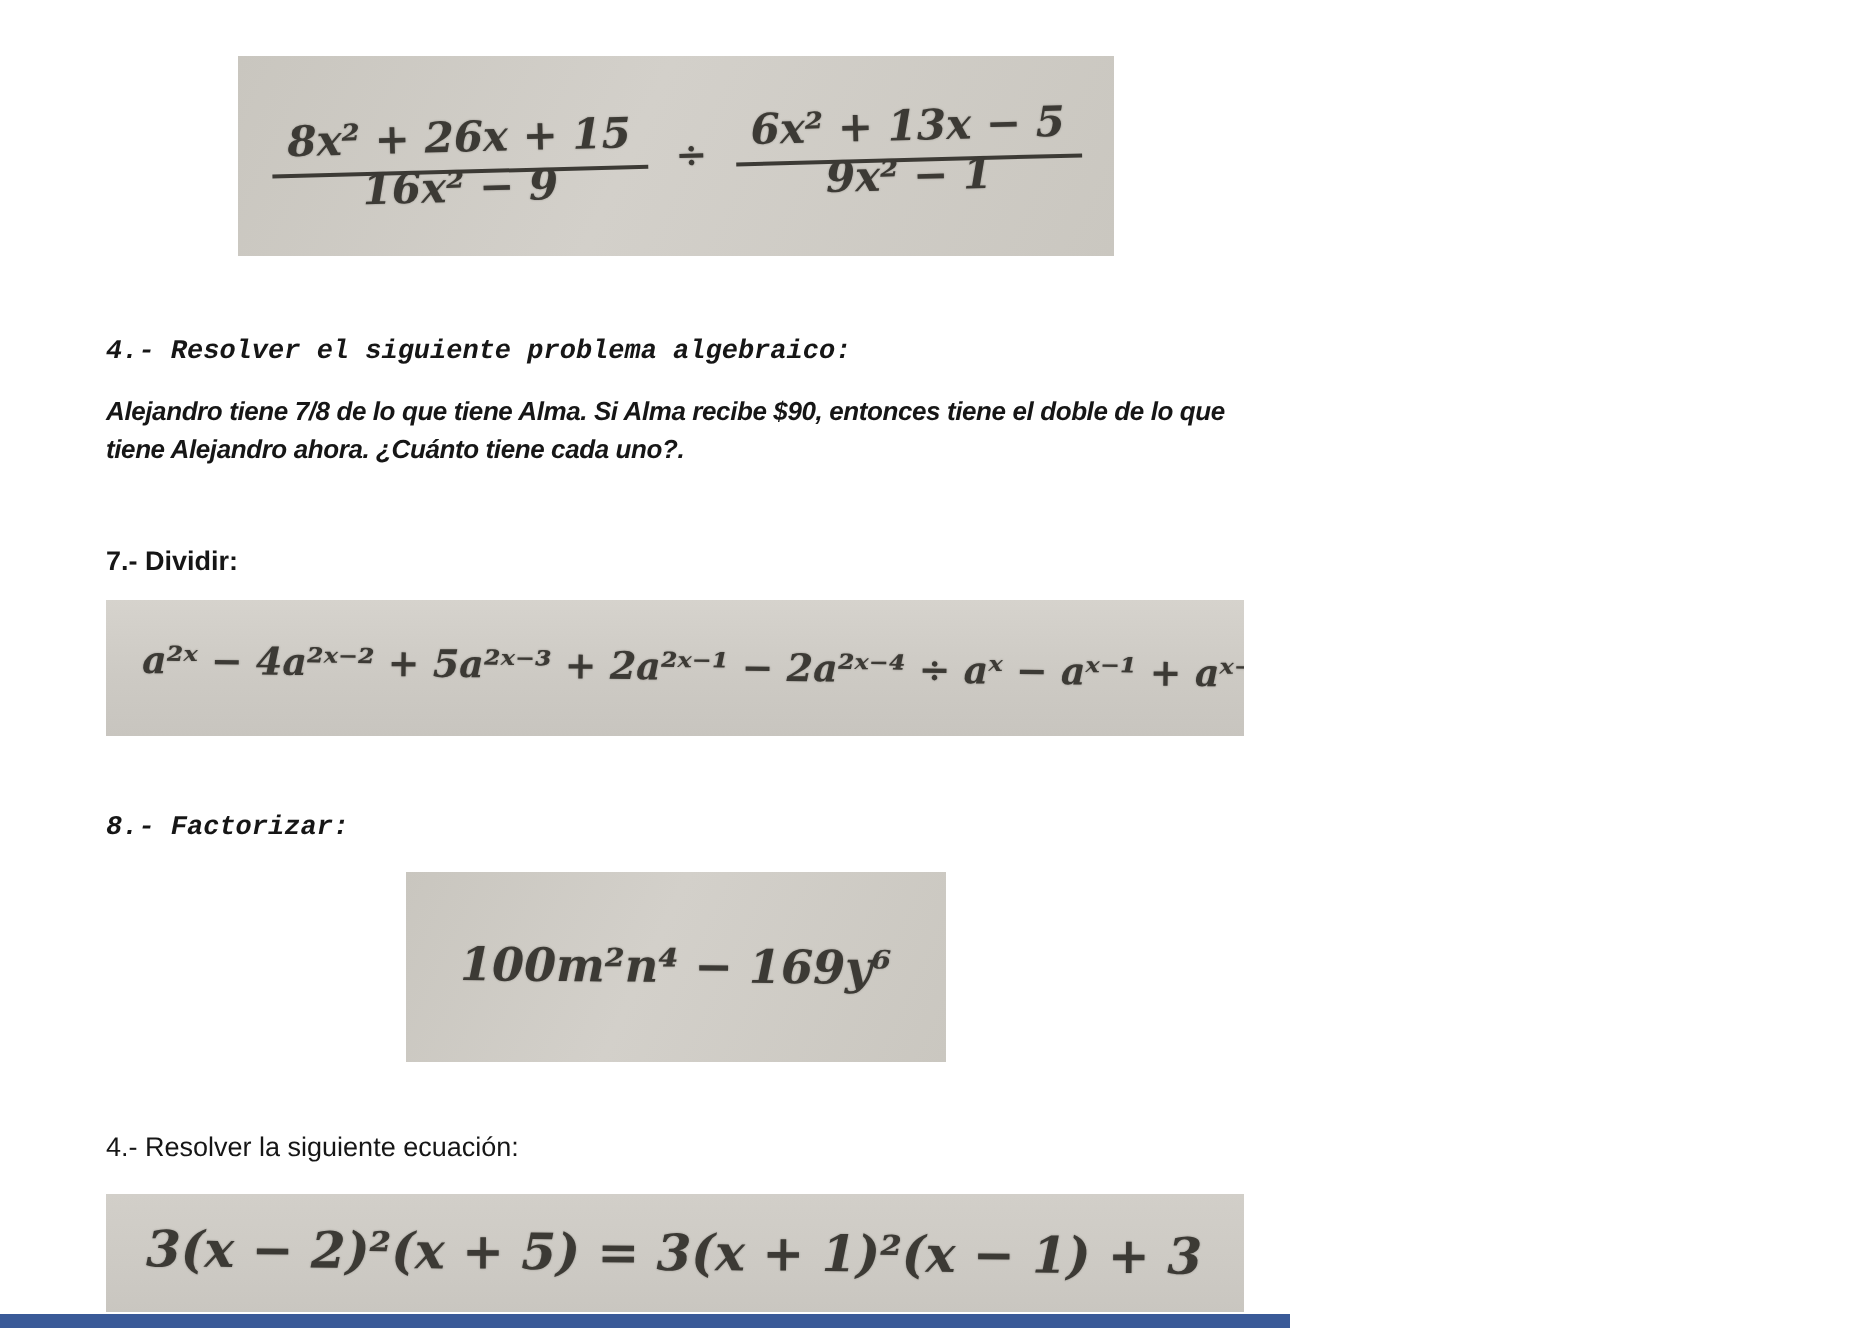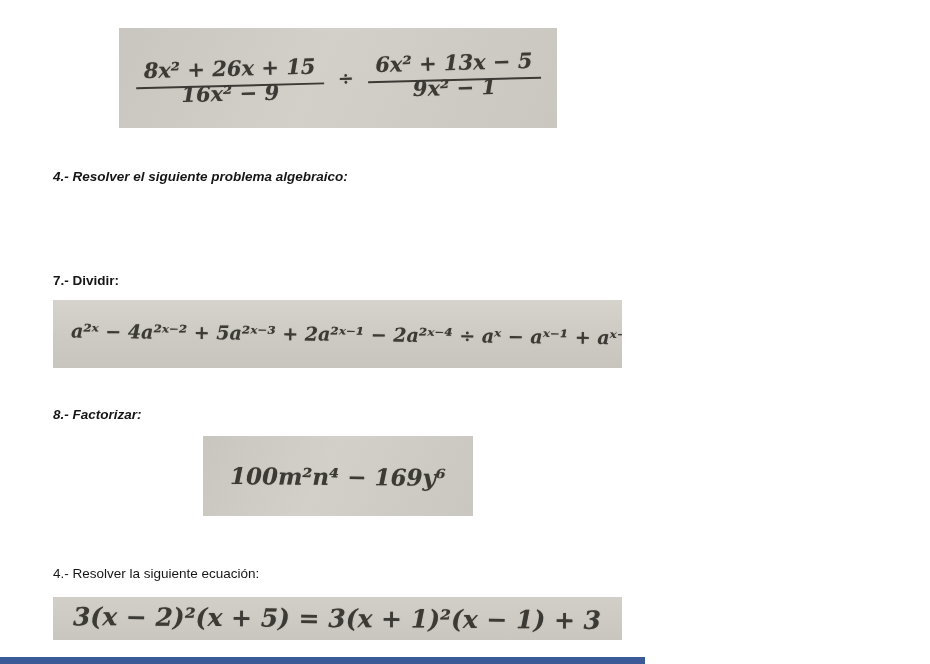--- a/index.html
+++ b/index.html
@@ -8,21 +8,21 @@
     background: #ffffff;
     font-family: "Liberation Sans", sans-serif;
     color: #161616;
     position: relative;
     overflow: hidden;
   }
   .abs { position: absolute; }
 
   
   .heading { font-size: 13.5px; line-height: 16px; }
-  .bi { font-weight: bold; font-style: italic; }
+  .bi { font-weight: bold; font-style: italic; font-family: Liberation Mono, monospace; }
   .b  { font-weight: bold; }
   .r  { font-weight: normal; }
   .para {
     font-size: 13px; font-weight: bold; font-style: italic;
     line-height: 19px; letter-spacing: -0.2px; white-space: nowrap;
   }
 
   
   .photo {
     position: absolute;
@@ -40,23 +40,23 @@
   .frac { display: inline-block; text-align: center; vertical-align: middle; }
   .frac .num { padding: 0 8px 4px; border-bottom: 2.5px solid #3c3a35; }
   .frac .den { padding-top: 4px; }
   .op { font-style: normal; font-size: 19px; padding: 0 4px; }
 
   #photo-division   { left: 119px; top: 28px;  width: 438px; height: 100px; }
   #photo-division .inner { display:flex; align-items:center; gap: 10px; font-size: 21px; transform: rotate(-1.5deg); }
   #photo-polynomial { left: 53px;  top: 300px; width: 569px; height: 68px; justify-content: flex-start; padding-left: 18px; box-sizing: border-box;
                       background: linear-gradient(180deg, #d6d3cd 0%, #cdcac4 55%, #c8c5bf 100%); }
   #photo-polynomial .math { font-size: 19px; transform: rotate(0.7deg); }
-  #photo-factor     { left: 203px; top: 436px; width: 270px; height: 80px; }
+  #photo-factor     { left: 203px; top: 436px; width: 270px; height: 95px; }
   #photo-factor .math { font-size: 23px; transform: rotate(0.5deg); }
-  #photo-equation   { left: 53px;  top: 597px; width: 569px; height: 43px;
+  #photo-equation   { left: 53px;  top: 597px; width: 569px; height: 59px;
                       background: linear-gradient(180deg, #d2cfc9 0%, #cdcac4 60%, #c9c6c0 100%); }
   #photo-equation .math { font-size: 25px; transform: rotate(0.4deg); }
 
   #h4 { left: 53px; top: 169px; }
   #p4 { left: 53px; top: 196px; }
   #h5 { left: 53px; top: 273px; }
   #h6 { left: 53px; top: 407px; }
   #h7 { left: 53px; top: 566px; }
 
   #edge-bar {
@@ -76,20 +76,22 @@
     <span class="op">÷</span>
     <span class="frac">
       <span class="num">6x² + 13x − 5</span><br>
       <span class="den">9x² − 1</span>
     </span>
   </div>
 </div>
 
 <div class="abs heading bi" id="h4">4.- Resolver el siguiente problema algebraico:</div>
 <div class="abs para" id="p4">
+  <div>Alejandro tiene 7/8 de lo que tiene Alma. Si Alma recibe $90, entonces tiene el doble de lo que</div>
+  <div>tiene Alejandro ahora. ¿Cuánto tiene cada uno?.</div>
 </div>
 
 <div class="abs heading b" id="h5">7.- Dividir:</div>
 <div class="photo" id="photo-polynomial">
   <span class="math">a²ˣ − 4a²ˣ⁻² + 5a²ˣ⁻³ + 2a²ˣ⁻¹ − 2a²ˣ⁻⁴ ÷ aˣ − aˣ⁻¹ + aˣ⁻²</span>
 </div>
 
 <div class="abs heading bi" id="h6">8.- Factorizar:</div>
 <div class="photo" id="photo-factor">
   <span class="math">100m²n⁴ − 169y⁶</span>

